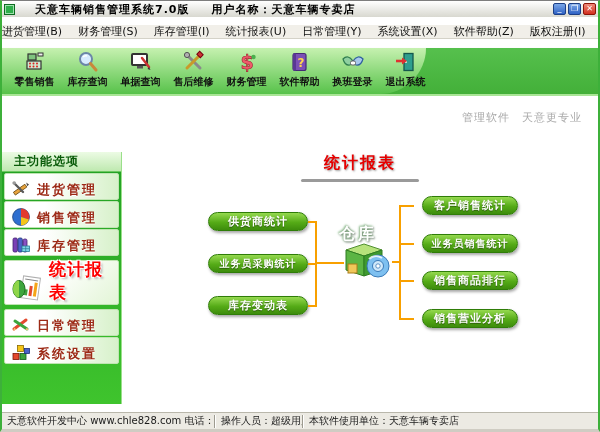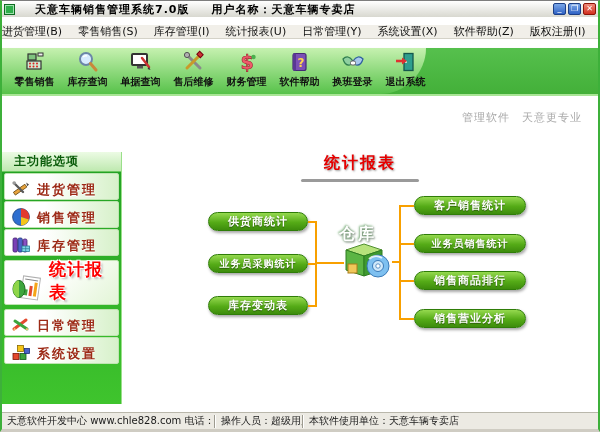--- a/index.html
+++ b/index.html
@@ -46,21 +46,21 @@
   .content{flex:1;position:relative;background:#fff;overflow:hidden;}
   .watermark{position:absolute;top:6px;right:16px;font-size:11px;color:#a9a9a9;letter-spacing:1px;}
   .page-title{position:absolute;top:49px;left:50%;transform:translateX(-50%);font-size:16px;font-weight:bold;color:#e60000;
     letter-spacing:2px;text-shadow:1px 1px 2px #9a9a9a;}
   .title-underline{position:absolute;top:75px;left:50%;transform:translateX(-50%);width:118px;height:3px;background:#9a9a9a;border-radius:2px;}
   .pill{position:absolute;height:19px;border-radius:10px;display:flex;align-items:center;justify-content:center;cursor:pointer;
     background:linear-gradient(180deg,#95d94f 0%,#55ab17 55%,#3d8c0c 100%);border:1px solid #2f7d08;
     box-shadow:1px 2px 3px rgba(0,0,0,.35);color:#fff;font-size:11px;font-weight:bold;letter-spacing:1px;
     text-shadow:0 1px 1px rgba(0,0,0,.45);white-space:nowrap;}
   .pill.l{left:86px;width:100px;}
-  .pill.r{left:292px;width:112px;}
+  .pill.r{left:300px;width:96px;}
   .conn{position:absolute;background:#f8a000;}
   .wh-label{position:absolute;left:204px;top:120px;width:64px;text-align:center;font-size:16px;font-weight:bold;color:#fff;
     letter-spacing:3px;text-shadow:0 0 3px #6f9e6f,1px 1px 2px #8a8a8a,-1px -1px 2px #aacfaa;}
   .wh-icon{position:absolute;left:216px;top:136px;}
   
   .statusbar{height:17px;flex:0 0 17px;background:#eceae3;border-top:1px solid #b9b7ab;display:flex;align-items:center;font-size:10px;color:#1a1a1a;}
   .status-sec{padding-left:5px;white-space:nowrap;overflow:hidden;}
   .status-sec.s1{width:212px;flex:0 0 212px;}
   .status-sec.s2{width:86px;flex:0 0 86px;}
   .status-sec.s3{flex:1;}
@@ -77,21 +77,21 @@
     <span class="user-text">用户名称：天意车辆专卖店</span>
     <span class="win-btns">
       <span class="win-btn">_</span>
       <span class="win-btn">❐</span>
       <span class="win-btn close">✕</span>
     </span>
   </div>
 
   <div class="menubar">
     <span class="menu-item">进货管理(B)</span>
-    <span class="menu-item">零售销售(S)</span>
+    <span class="menu-item">财务管理(S)</span>
     <span class="menu-item">库存管理(I)</span>
     <span class="menu-item">统计报表(U)</span>
     <span class="menu-item">日常管理(Y)</span>
     <span class="menu-item">系统设置(X)</span>
     <span class="menu-item">软件帮助(Z)</span>
     <span class="menu-item">版权注册(I)</span>
 
   </div>
 
   <div class="toolbar">

